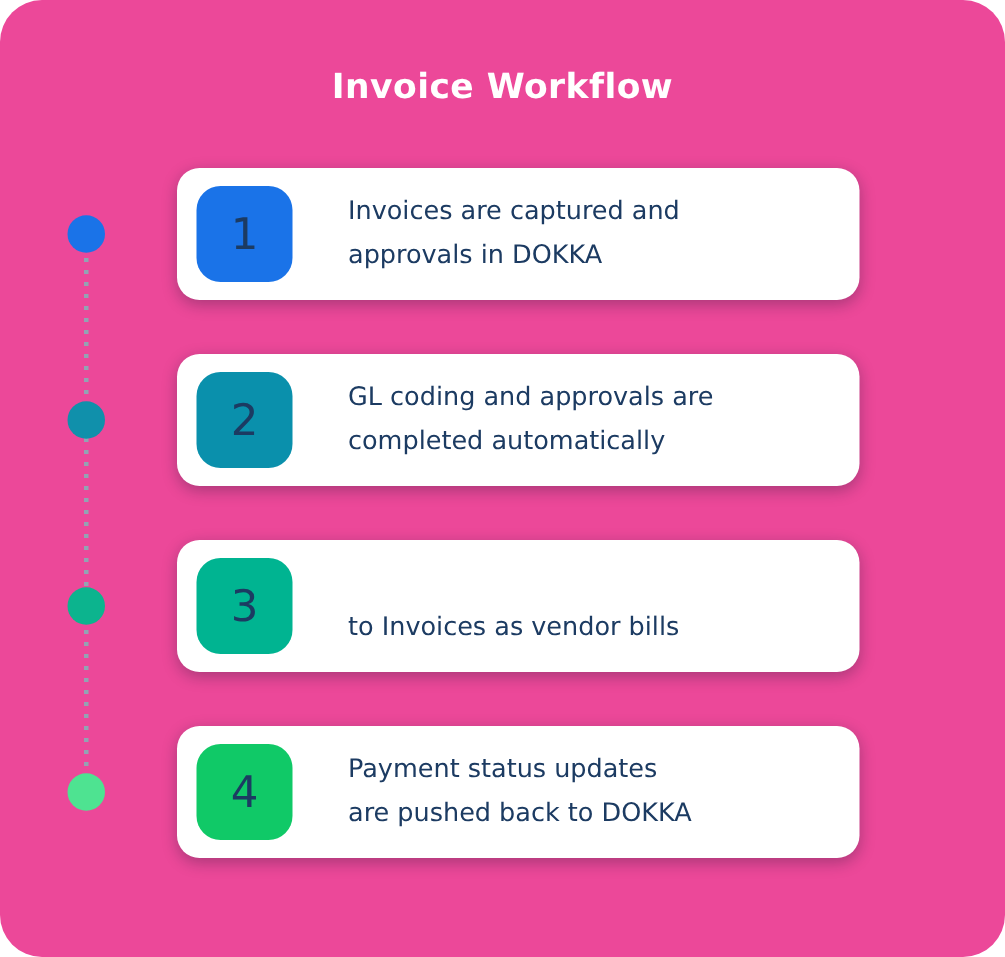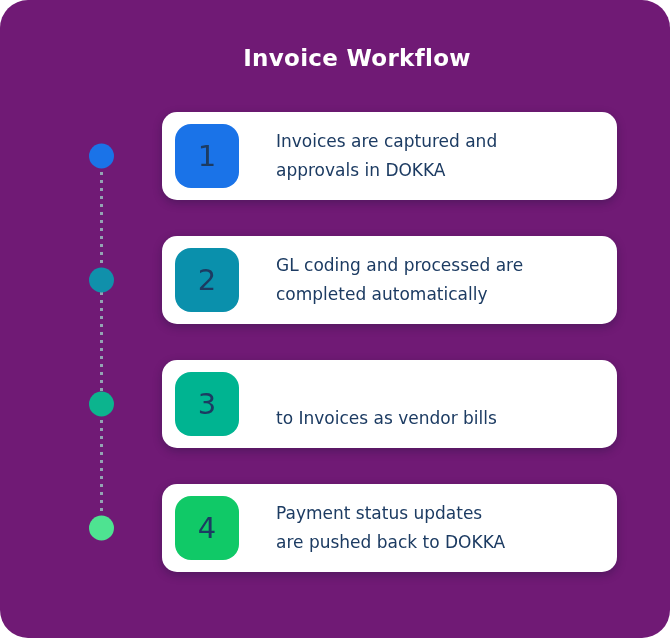--- a/index.html
+++ b/index.html
@@ -89,21 +89,21 @@
     font-size: 17px;
     line-height: 29px;
     font-weight: 500;
     color: var(--text-navy);
     white-space: nowrap;
   }
 </style>
 </head>
 <body>
 
-<div class="panel" style="background-color: #701a75; padding-left: 44px; --text-navy: #1c3b62; --connector-color: #93a3b3;">
+<div class="panel" style="background-color: #ec4899; --text-navy: #1c3b62; --connector-color: #93a3b3;">
 
   <div class="title">Invoice Workflow</div>
 
   <div class="steps">
 
     <div class="connector"></div>
 
     <div class="step-row">
       <span class="dot" style="background-color: rgb(26, 115, 232);"></span>
       <div class="card">
@@ -117,21 +117,21 @@
       </div>
     </div>
 
     <div class="step-row">
       <span class="dot" style="background-color: rgb(16, 144, 171);"></span>
       <div class="card">
         <div class="badge" style="background-color: rgb(10, 144, 172);">
           <span class="badge-number">2</span>
         </div>
         <div class="desc">
-          <span>GL coding and processed are</span><br>
+          <span>GL coding and approvals are</span><br>
           <span>completed automatically</span>
         </div>
       </div>
     </div>
 
     <div class="step-row">
       <span class="dot" style="background-color: rgb(12, 180, 142);"></span>
       <div class="card">
         <div class="badge" style="background-color: rgb(0, 180, 145);">
           <span class="badge-number">3</span>

